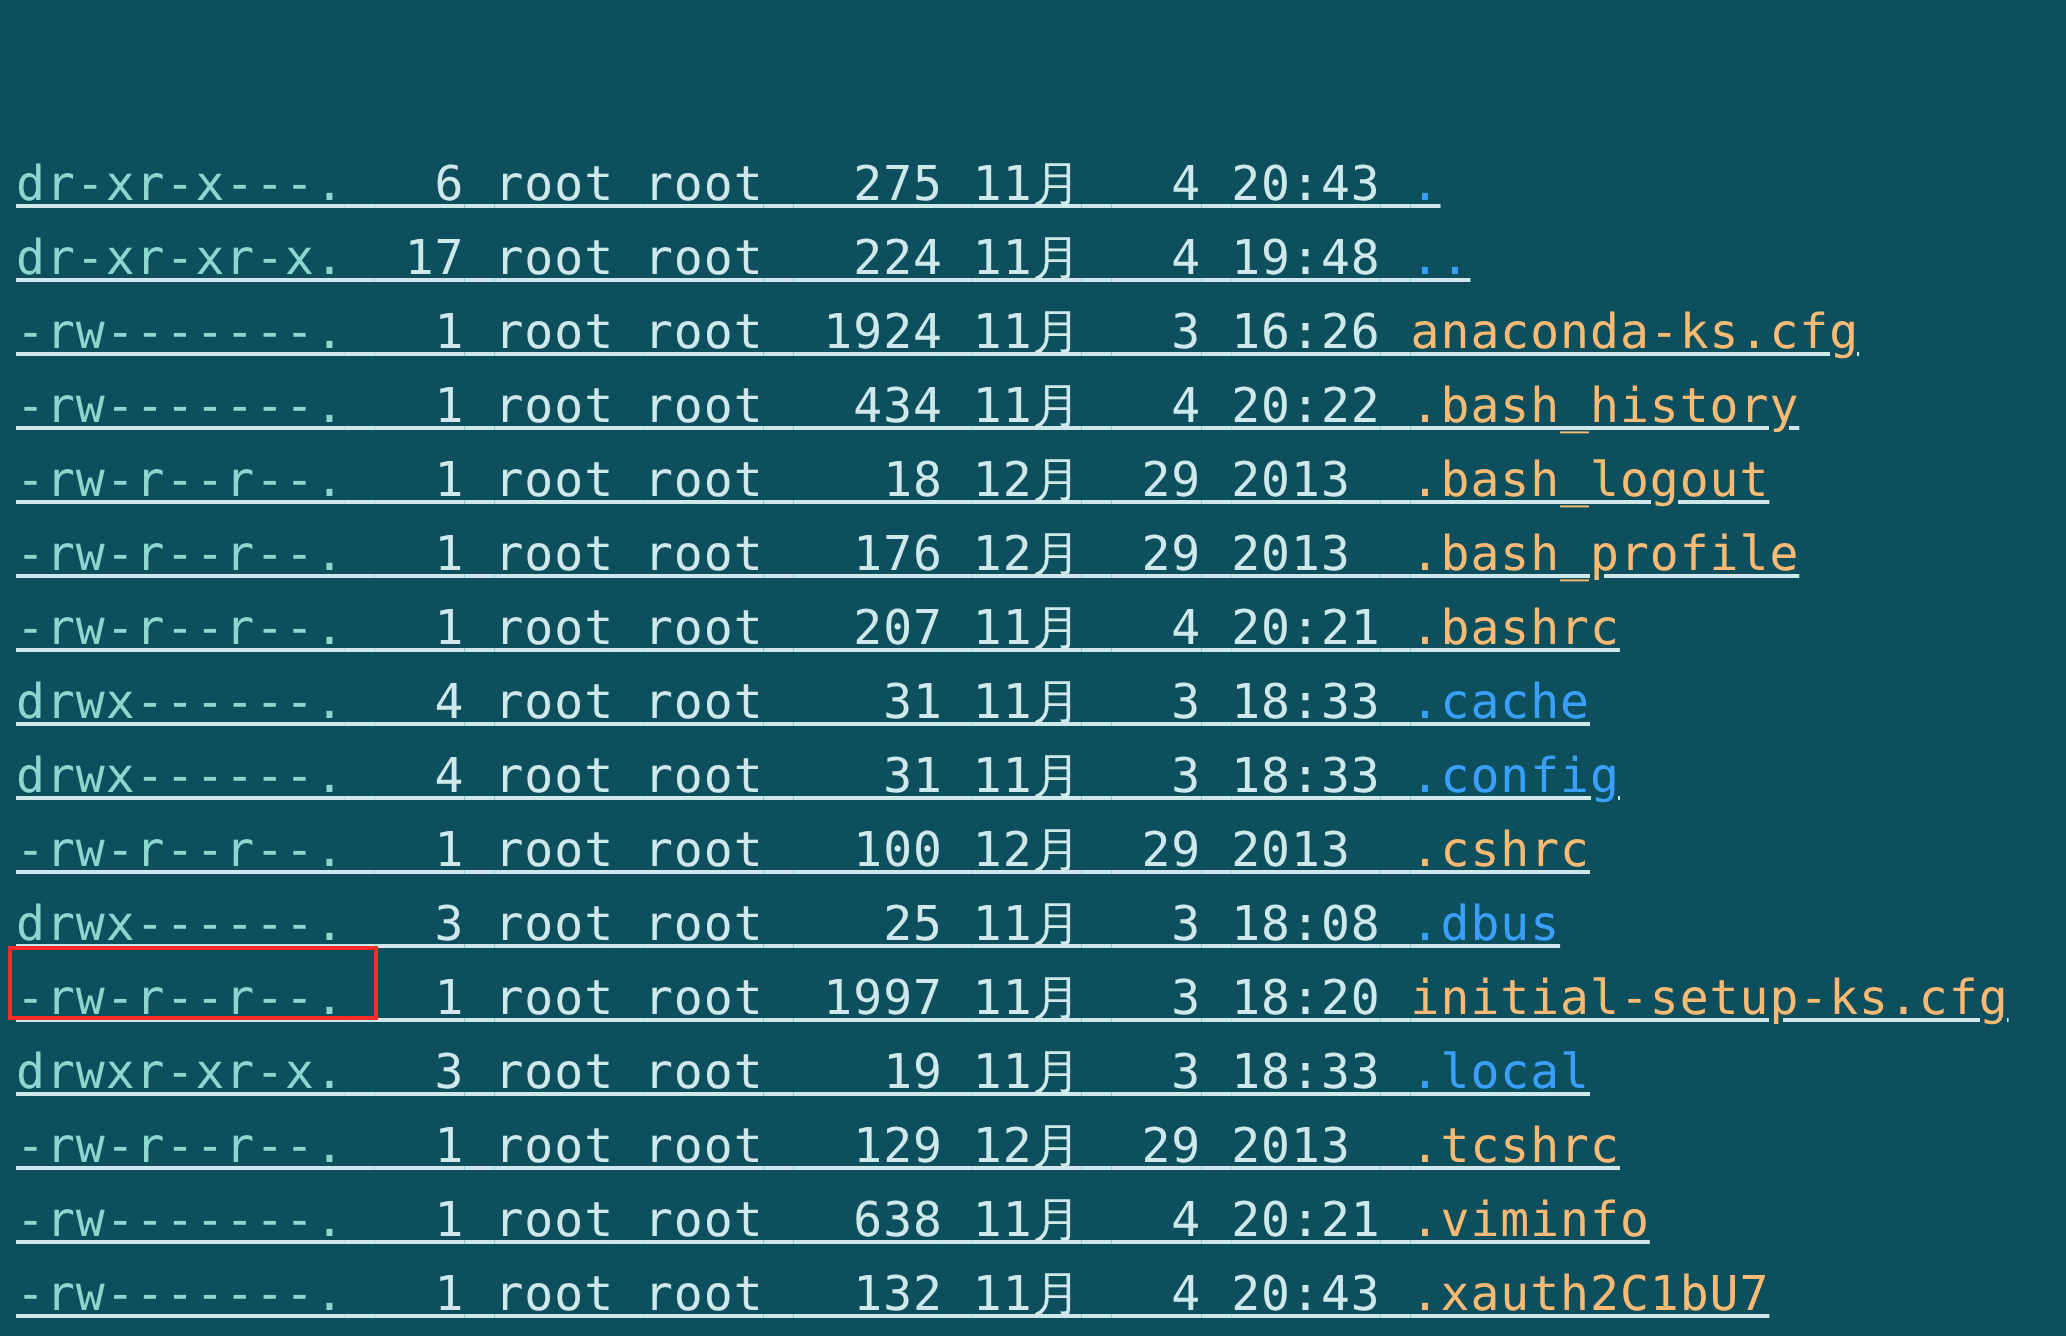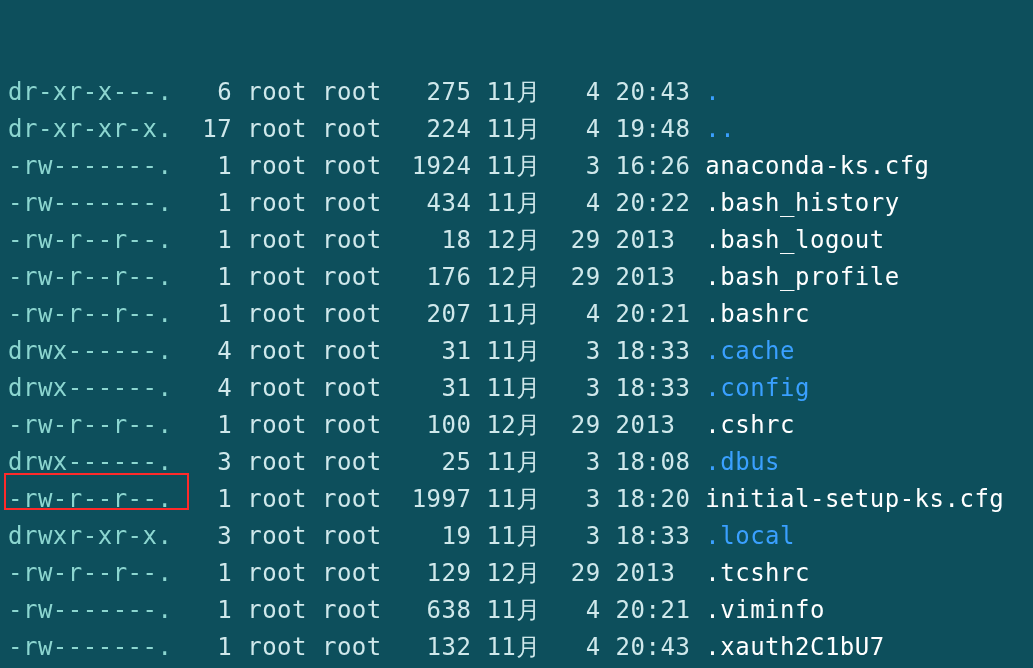--- a/index.html
+++ b/index.html
@@ -13,30 +13,30 @@
   .terminal {
     font-family: "DejaVu Sans Mono", "Liberation Mono", Consolas, monospace;
     font-size: 24px;
     line-height: 37px;
     white-space: pre;
     color: #cfe8eb;
     padding: 0 8px 0 8px;
     letter-spacing: 0.5px;
     position: relative;
   }
-  .row { display: block; }
+  .row { display: block; text-decoration: underline; }
   .perm { color: #8cd6d0; }
   .num  { color: #cfe8eb; }
   .own  { color: #cfe8eb; }
   .grp  { color: #cfe8eb; }
   .size { color: #cfe8eb; }
   .mon  { color: #cfe8eb; }
   .day  { color: #cfe8eb; }
   .time { color: #cfe8eb; }
-  .fname { color: #ffffff; }
+  .fname { color: #fdba74; }
   .dir   { color: #3aa0ff; }
   .highlight-box {
     position: absolute;
     border: 2px solid #ff2a2a;
     left: 4px;
     top: 473px;
     width: 181px;
     height: 33px;
     pointer-events: none;
   }

